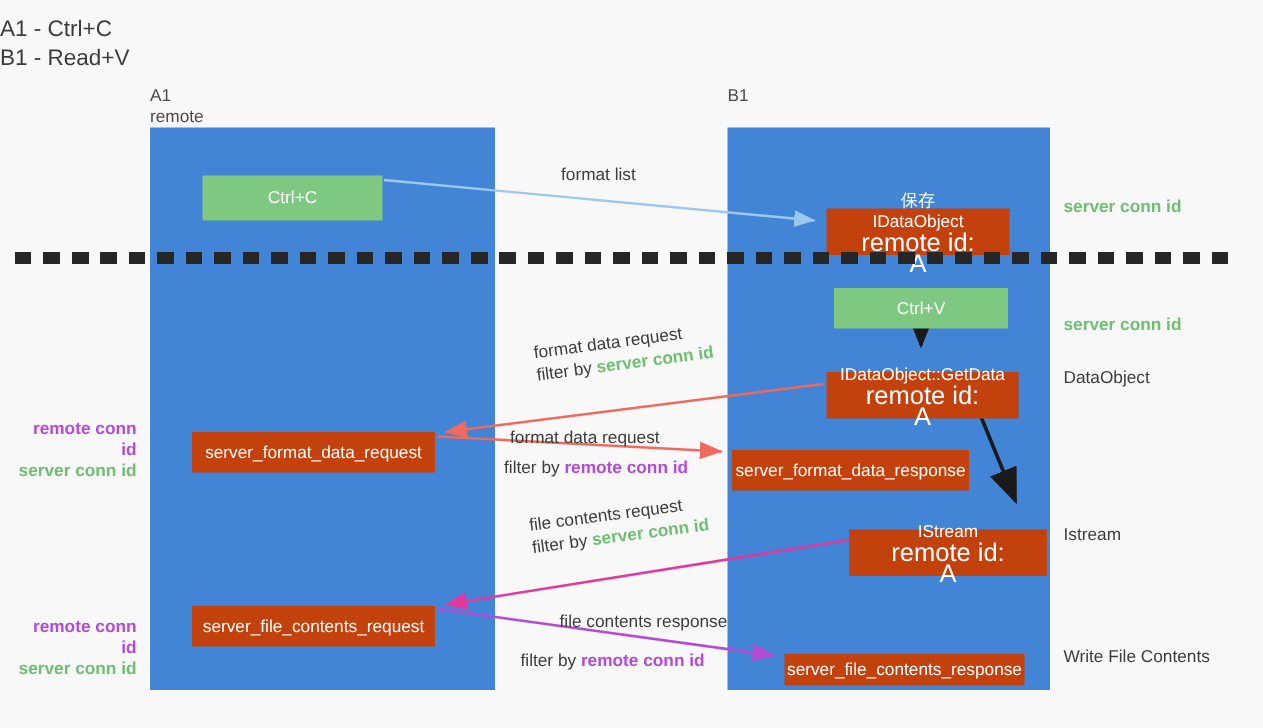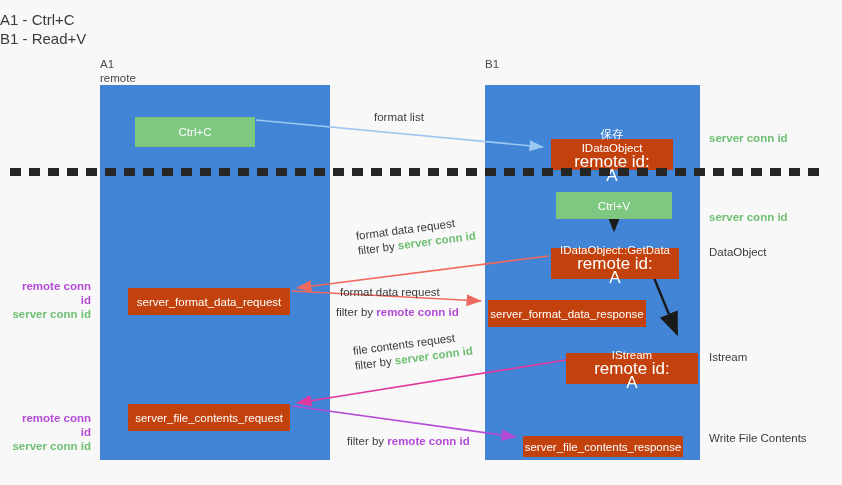--- a/index.html
+++ b/index.html
@@ -258,19 +258,20 @@
     <span>filter by </span><span class="purple-txt">remote conn id</span>
   </div>
 
   <div id="el-fcreq" class="abs edge-label">
     <div>file contents request</div>
     <div>
       <span>filter by </span><span class="green-txt">server conn id</span>
     </div>
   </div>
 
+  <div id="el-fcresp" class="abs edge-label">file contents response</div>
   <div id="el-fcresp2" class="abs edge-label">
     <span>filter by </span><span class="purple-txt">remote conn id</span>
   </div>
 
   <div id="dashed" class="abs"></div>
 
 </div>
 
 </body></html>

